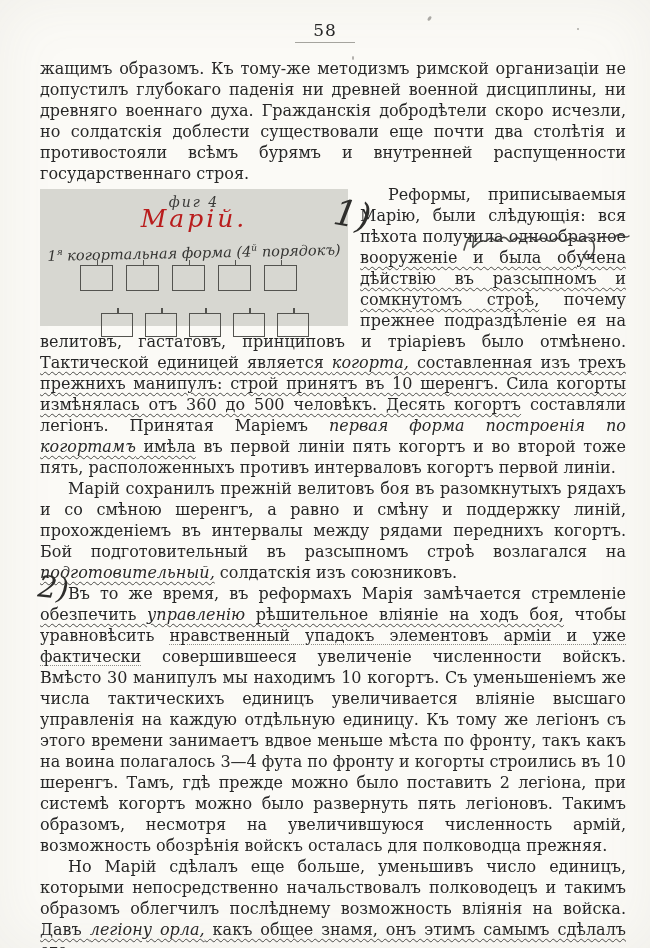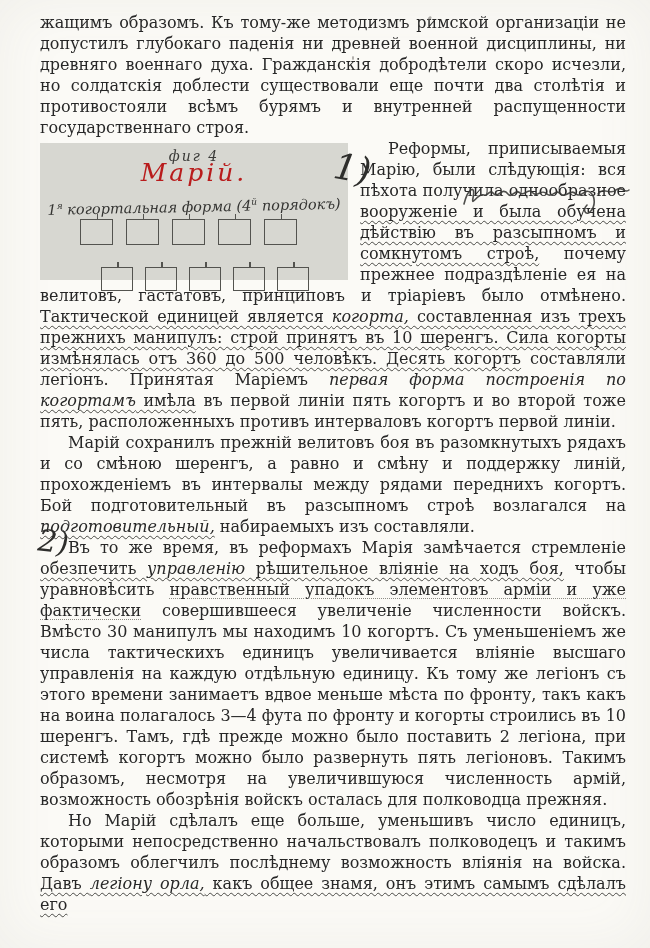--- a/index.html
+++ b/index.html
@@ -91,20 +91,23 @@
   .mark2{left:-2px;top:-6px;font-size:30px;transform:rotate(6deg);text-indent:0;}
   .scribble{position:absolute;left:418px;top:32px;pointer-events:none;}
   .speck{position:absolute;background:#6b6a64;border-radius:50%;opacity:.55;}
   .clear{clear:both;}
 </style>
 </head>
 <body>
 
 <div class="page">
 
+  <div class="pagenum-wrap">
+    <span class="pagenum">58</span>
+  </div>
 
   <div class="content">
 
     <div class="para">
       <span>жащимъ образомъ. Къ тому-же методизмъ римской организаціи не допустилъ глубокаго паденія ни древней военной дисциплины, ни древняго военнаго духа. Гражданскія добродѣтели скоро исчезли, но солдатскія доблести существовали еще почти два столѣтія и противостояли всѣмъ бурямъ и внутренней распущенности государственнаго строя.</span>
     </div>
 
     <div class="p2wrap">
 
       <div class="figure">
@@ -122,21 +125,21 @@
         <path d="M140 24 C146 16, 152 26, 158 20 C163 15, 167 24, 171 20" fill="none" stroke="#3a3a37" stroke-width="1.5" stroke-linecap="round" opacity="0.85"></path>
       </svg>
 
       <div class="para" style="text-indent:28px;">
         <span>Реформы, приписываемыя Марію, были слѣдующія: вся пѣхота получила однообразное </span><span class="u">вооруженіе и была обучена дѣйствію въ разсыпномъ и сомкнутомъ строѣ,</span><span> почему прежнее подраздѣленіе ея на велитовъ, гастатовъ, принциповъ и тріаріевъ было отмѣнено. </span><span class="u">Тактической единицей является </span><span class="i u">когорта,</span><span class="u"> составленная изъ трехъ прежнихъ манипулъ: строй принятъ въ 10 шеренгъ. Сила когорты измѣнялась отъ 360 до 500 человѣкъ. Десять когортъ</span><span> составляли легіонъ. Принятая Маріемъ </span><span class="i">первая форма построенія по </span><span class="i u">когортамъ</span><span class="u"> имѣла</span><span> въ первой линіи пять когортъ и во второй тоже пять, расположенныхъ противъ интерваловъ когортъ первой линіи.</span>
       </div>
       <div class="clear"></div>
     </div>
 
     <div class="para indent">
-      <span>Марій сохранилъ прежній велитовъ боя въ разомкнутыхъ рядахъ и со смѣною шеренгъ, а равно и смѣну и поддержку линій, прохожденіемъ въ интервалы между рядами переднихъ когортъ. Бой подготовительный въ разсыпномъ строѣ возлагался на </span><span class="i u">подготовительный,</span><span> набираемыхъ изъ составляли.</span>
+      <span>Марій сохранилъ прежній велитовъ боя въ разомкнутыхъ рядахъ и со смѣною шеренгъ, а равно и смѣну и поддержку линій, прохожденіемъ въ интервалы между рядами переднихъ когортъ. Бой подготовительный въ разсыпномъ строѣ возлагался на </span><span class="i u">подготовительный,</span><span> солдатскія изъ союзниковъ.</span>
     </div>
 
     <div class="para indent" style="position:relative;">
       <span class="margin-mark mark2">2)</span>
       <span>Въ то же время, въ реформахъ Марія замѣчается стремленіе </span><span class="u">обезпечить </span><span class="i u">управленію</span><span class="u"> рѣшительное вліяніе на ходъ боя,</span><span> чтобы уравновѣсить </span><span class="ud">нравственный упадокъ элементовъ арміи и уже фактически</span><span> совершившееся увеличеніе численности войскъ. Вмѣсто 30 манипулъ мы находимъ 10 когортъ. Съ уменьшеніемъ же числа тактическихъ единицъ увеличивается вліяніе высшаго управленія на каждую отдѣльную единицу. Къ тому же легіонъ съ этого времени занимаетъ вдвое меньше мѣста по фронту, такъ какъ на воина полагалось 3—4 фута по фронту и когорты строились въ 10 шеренгъ. Тамъ, гдѣ прежде можно было поставить 2 легіона, при системѣ когортъ можно было развернуть пять легіоновъ. Такимъ образомъ, несмотря на увеличившуюся численность армій, возможность обозрѣнія войскъ осталась для полководца прежняя.</span>
     </div>
 
     <div class="para indent">
       <span>Но Марій сдѣлалъ еще больше, уменьшивъ число единицъ, которыми непосредственно начальствовалъ полководецъ и такимъ образомъ облегчилъ послѣднему возможность вліянія на войска. </span><span class="u">Давъ </span><span class="i u">легіону орла,</span><span class="u"> какъ общее знамя, онъ этимъ самымъ сдѣлалъ его </span>
     </div>

